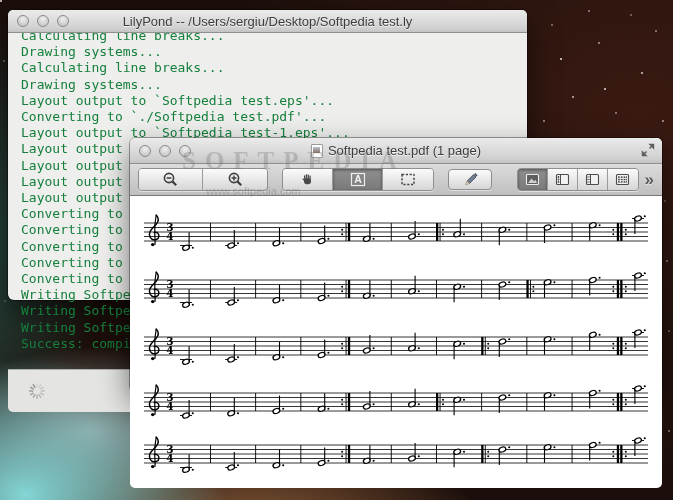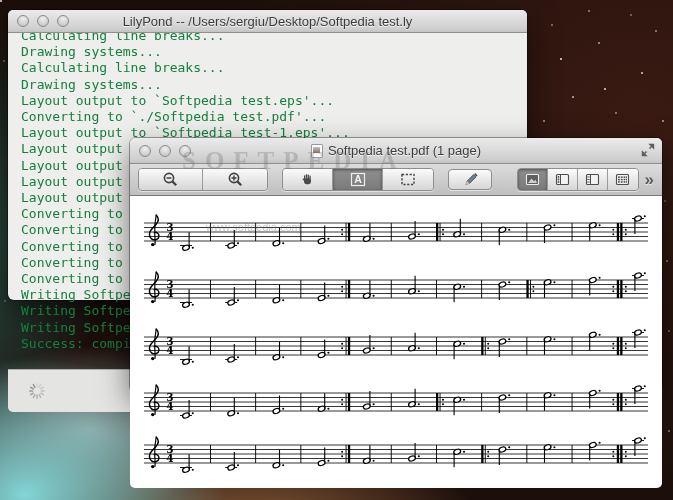--- a/index.html
+++ b/index.html
@@ -71,21 +71,21 @@
   .flexgap{flex:1;}
   .overflow-chevrons{font-size:17px;font-weight:bold;color:#5a5a5a;margin-left:6px;
     text-shadow:0 1px 0 rgba(255,255,255,.5);line-height:21px;}
   .pdf-page{position:relative;width:532px;height:292px;background:#fff;
     border-radius:0 0 5px 5px;overflow:hidden;}
   
   .wm-brand{position:absolute;left:52px;top:9px;z-index:9;pointer-events:none;
     font-size:25px;font-weight:bold;letter-spacing:9px;color:rgba(110,110,110,0.30);
     font-family:"Liberation Serif",serif;}
   .wm-url{position:absolute;left:76px;top:47px;z-index:9;pointer-events:none;
-    font-size:11px;color:rgba(110,110,110,0.38);margin-top:36px;}
+    font-size:11px;color:rgba(110,110,110,0.38);}
   svg{display:block;}
 </style>
 </head>
 <body>
 
 <div class="stars"></div>
 
 <div id="terminal" class="mac-window">
   <div class="titlebar">
     <div class="lights">

